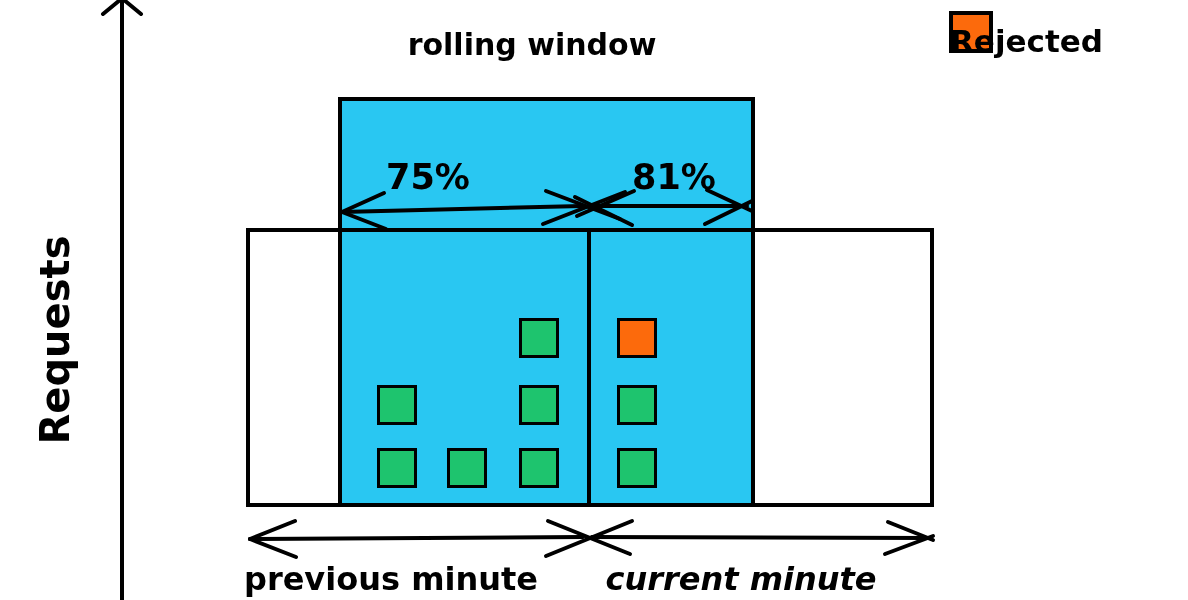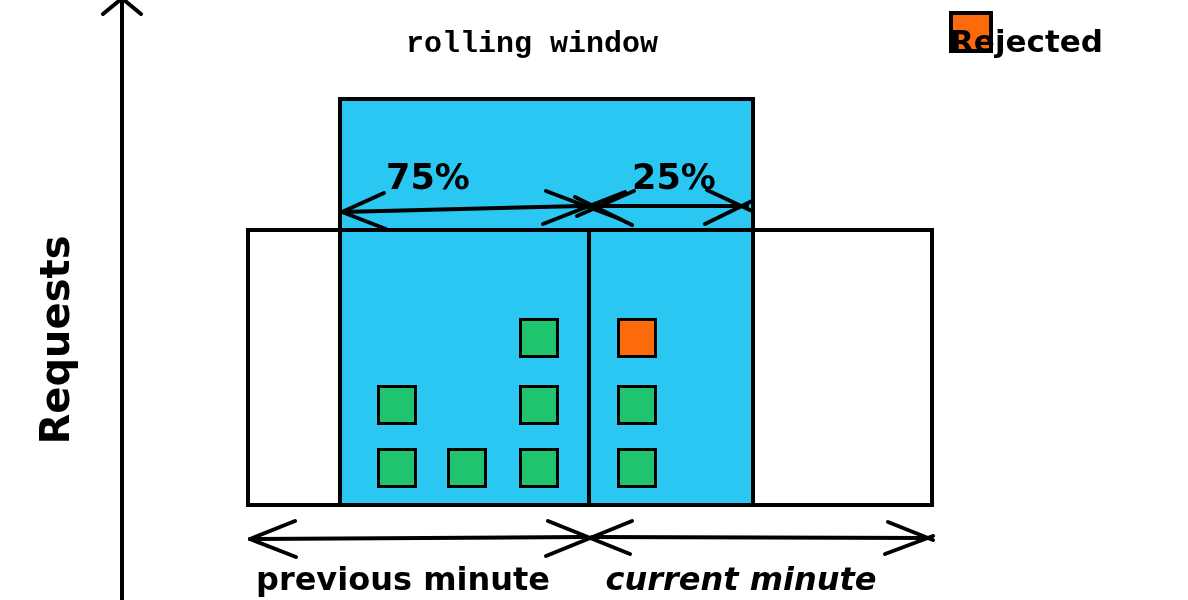--- a/index.html
+++ b/index.html
@@ -34,35 +34,34 @@
     width: 40px; height: 40px; border: 3px solid #000;
   }
   #legend-swatch {
     left: 949px; top: 11px; width: 44px; height: 42px;
     box-sizing: border-box; border: 4px solid #000; z-index: 4;
   }
   .lbl { white-space: nowrap; z-index: 5; font-weight: 600; }
   #rolling-window-title {
     left: 532px; top: 27px; transform: translateX(-50%);
     font-size: 30px;
-    font-family: Liberation Mono, monospace;
   }
   #pct-75-label, #pct-25-label {
     top: 157px; transform: translateX(-50%);
     font-size: 35px; font-weight: 700;
   }
   #pct-75-label { left: 428px; }
   #pct-25-label { left: 674px; }
   #legend-label {
     left: 950px; top: 23px; font-size: 31px;
   }
   #previous-minute-label, #current-minute-label {
     top: 560px; transform: translateX(-50%); font-size: 32px;
   }
-  #previous-minute-label { left: 391px; margin-left: 12px; }
+  #previous-minute-label { left: 391px; }
   #current-minute-label  { left: 741px; font-style: italic; }
   #y-axis-title {
     left: 55px; top: 340px;
     transform: translate(-50%, -50%) rotate(-90deg);
     font-size: 40px; font-weight: 700; white-space: nowrap;
   }
   #arrows-layer { left: 0; top: 0; z-index: 4; pointer-events: none; }
 </style>
 </head>
 <body>
@@ -84,21 +83,21 @@
       <div class="req-square" style="left: 519px; top: 318px; background-color: rgb(30, 196, 110);"></div>
       <div class="req-square" style="left: 519px; top: 385px; background-color: rgb(30, 196, 110);"></div>
       <div class="req-square" style="left: 519px; top: 448px; background-color: rgb(30, 196, 110);"></div>
       <div class="req-square" style="left: 617px; top: 318px; background-color: rgb(252, 106, 12);"></div>
       <div class="req-square" style="left: 617px; top: 385px; background-color: rgb(30, 196, 110);"></div>
       <div class="req-square" style="left: 617px; top: 448px; background-color: rgb(30, 196, 110);"></div>
     </div>
 
   <div id="rolling-window-title" class="abs lbl">rolling window</div>
   <div id="pct-75-label" class="abs lbl">75%</div>
-  <div id="pct-25-label" class="abs lbl">25%</div>
+  <div id="pct-25-label" class="abs lbl">81%</div>
   <div id="previous-minute-label" class="abs lbl">previous minute</div>
   <div id="current-minute-label" class="abs lbl">current minute</div>
 
   <div id="legend-swatch" class="abs" style="background-color: rgb(252, 106, 12);"></div>
   <div id="legend-label" class="abs lbl">Rejected</div>
 
   <svg id="arrows-layer" class="abs" width="1188" height="600" fill="none" stroke="#000" stroke-width="4" stroke-linecap="round">
 
     <g>
       <path d="M103 14 L120 0"></path>

